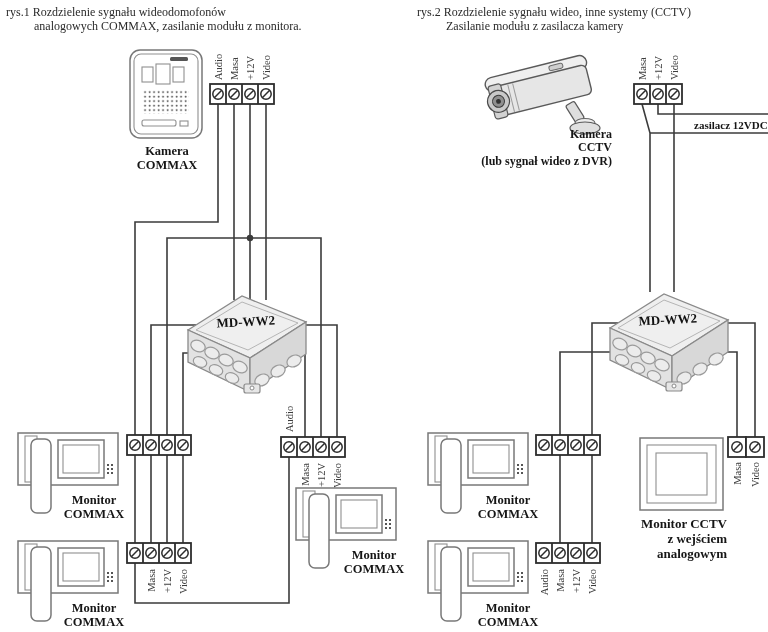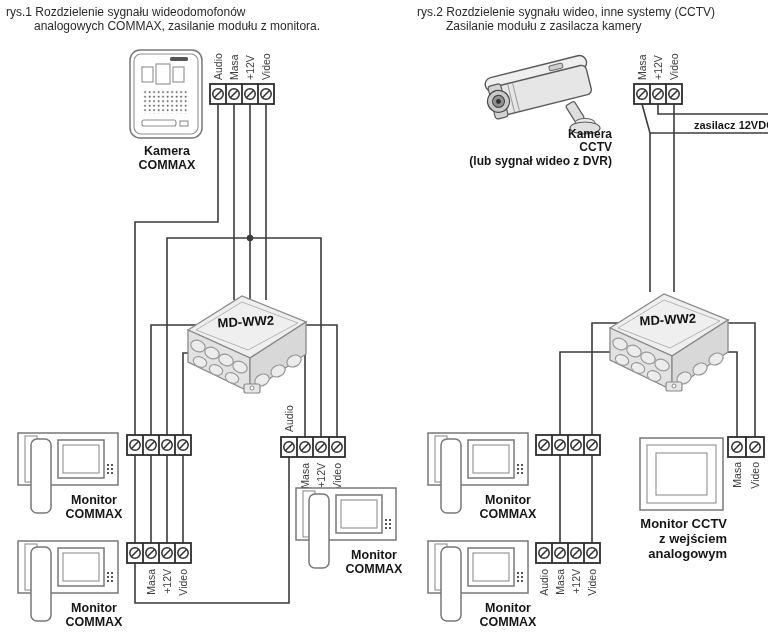--- a/index.html
+++ b/index.html
@@ -1,17 +1,17 @@
 <!DOCTYPE html>
 <html><head>
 <meta charset="utf-8">
 <style>
   html,body{margin:0;padding:0;background:#fff;}
   .stage{position:relative;width:768px;height:632px;background:#fff;overflow:hidden;
-         font-family:Liberation Sans, sans-serif;}
+         font-family:Liberation Serif, serif;}
   svg{display:block;}
   text{fill:#1f1f1f;}
   .title{font-size:12px;fill:#2a2a2a;}
   .cap{font-size:12.5px;font-weight:bold;fill:#161616;}
   .cap-sm{font-size:12px;font-weight:bold;fill:#161616;}
   .term{font-size:10.5px;fill:#3d3d3d;}
   .mod{font-size:13px;font-weight:bold;fill:#111;}
   .psu{font-size:11px;font-weight:bold;fill:#161616;}
   .wire{stroke:#3b3b3b;stroke-width:1.6;fill:none;}
   .blk{fill:#ffffff;stroke:#2d2d2d;stroke-width:1.8;}

